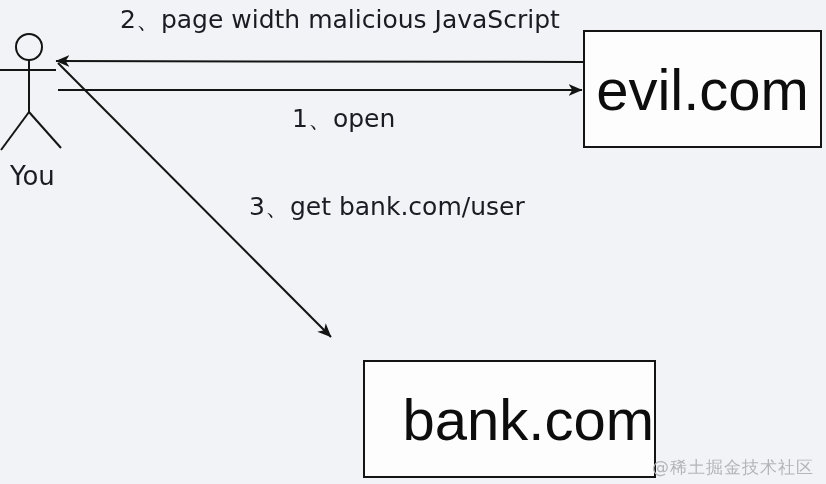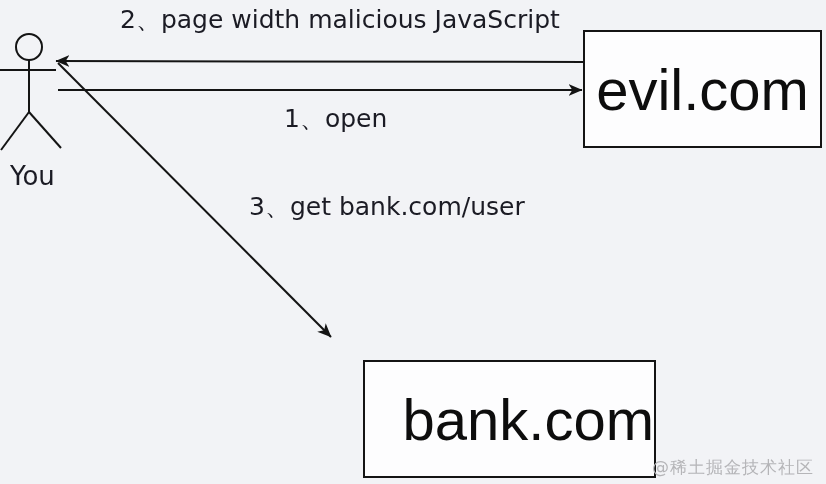--- a/index.html
+++ b/index.html
@@ -39,21 +39,21 @@
   }
   .node-box.evil { left: 583px; top: 30px; width: 239px; height: 118px; }
   .node-box.bank { left: 363px; top: 360px; width: 293px; height: 118px; justify-content: flex-end; }
   .edge-label {
     position: absolute;
     font-size: 25px;
     white-space: nowrap;
     color: var(--color-text);
   }
   .edge-label.l2 { left: 110px; top: 3px; margin-left: 10px; }
-  .edge-label.l1 { left: 284px; top: 102px; }
+  .edge-label.l1 { left: 292px; top: 102px; }
   .edge-label.l3 { left: 249px; top: 190px; text-align: right; }
   .actor-label {
     position: absolute;
     left: 10px; top: 161px;
     font-size: 26px;
     color: var(--color-text);
   }
   .watermark {
     position: absolute;
     right: 12px; bottom: 5px;

